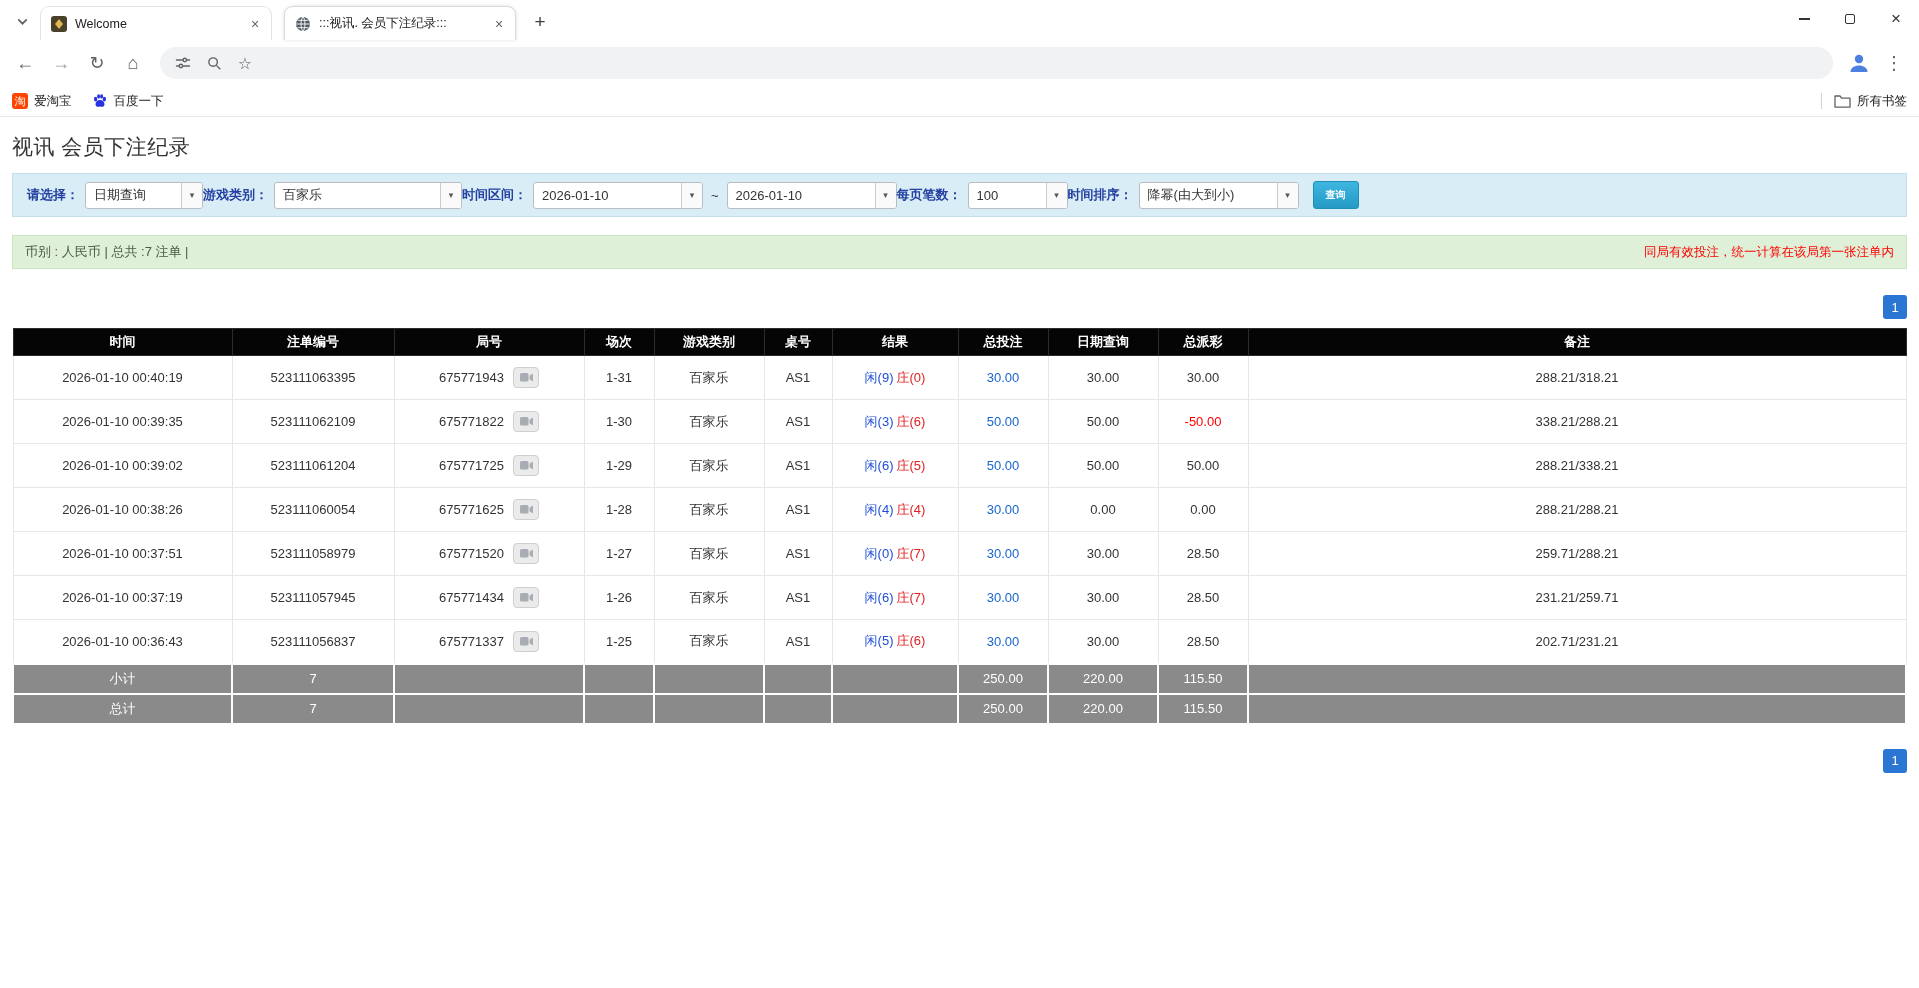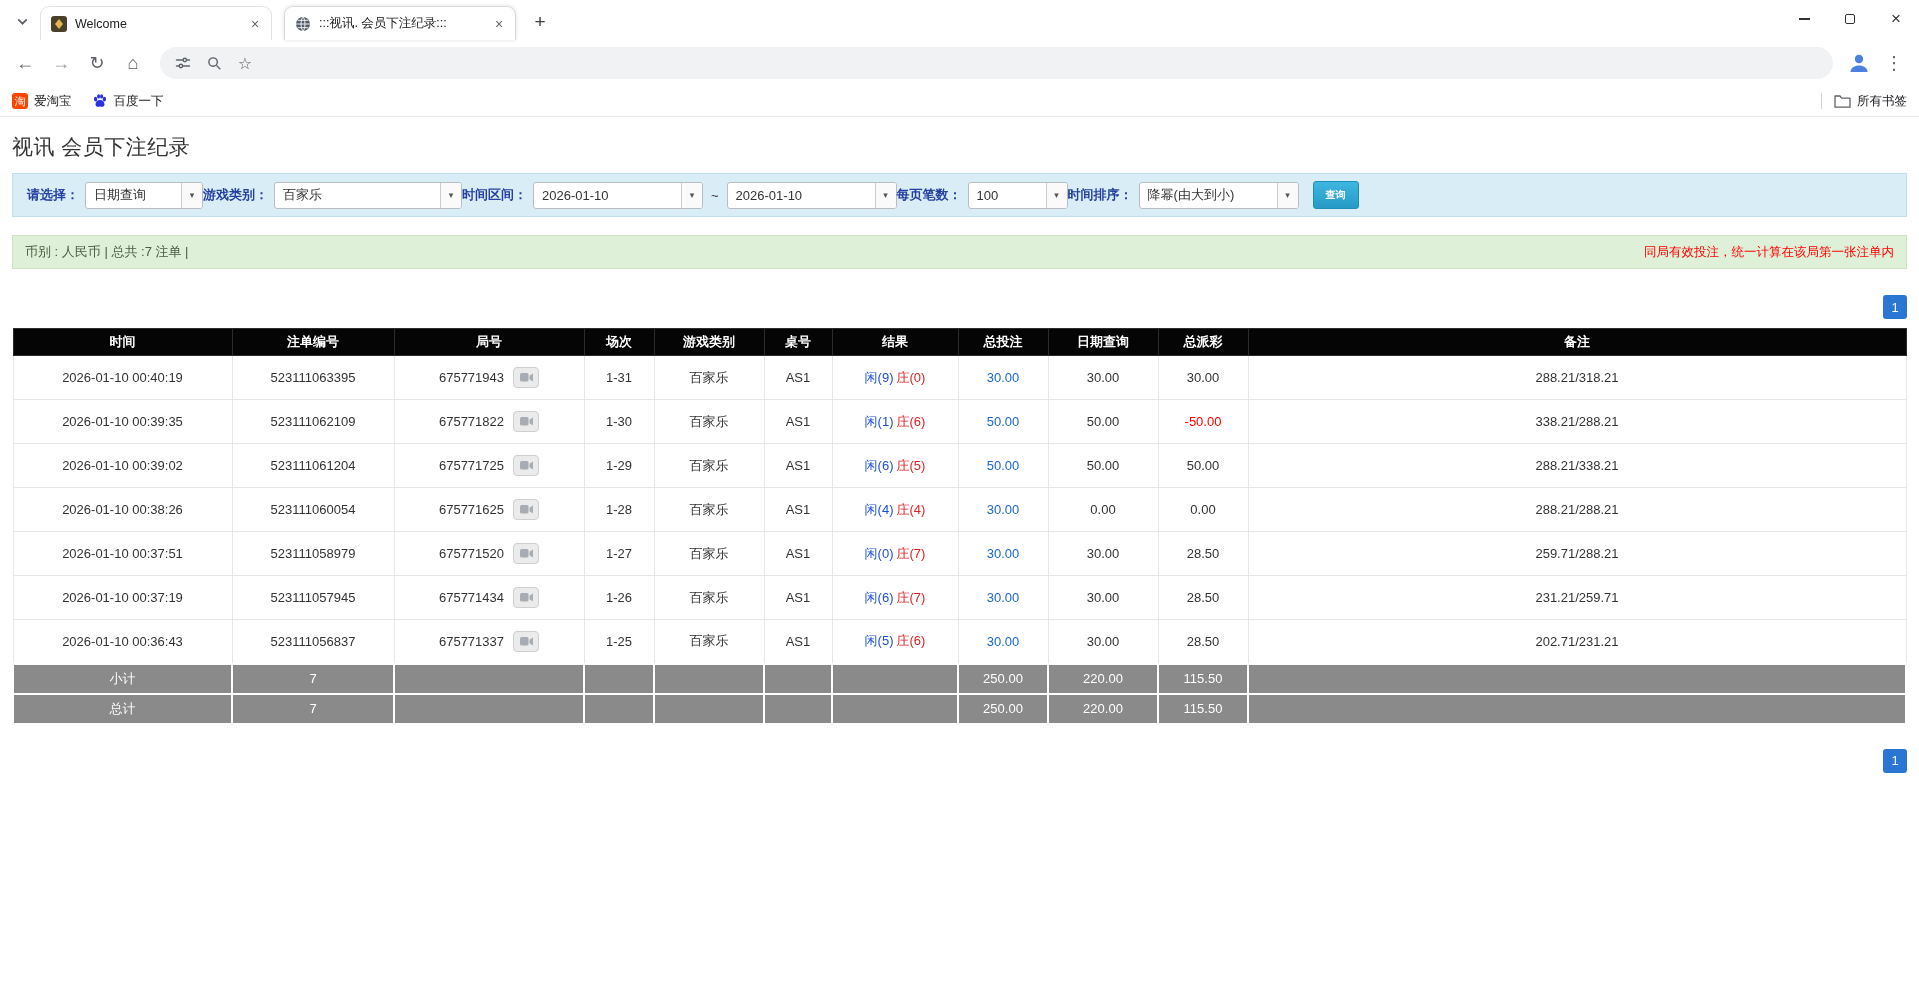--- a/index.html
+++ b/index.html
@@ -281,21 +281,21 @@
                 <span class="video-btn" data-name="video-replay-button">
                   <svg width="13" height="11" viewBox="0 0 13 11" data-name="video-camera-icon">
                     <rect x="0" y="1" width="8.5" height="8.5" rx="1.5" fill="#a8adb3"></rect>
                     <path d="M9.5 3.8 13 1.6v7.8L9.5 7.2z" fill="#a8adb3"></path>
                   </svg>
                 </span>
               </span></td>
             <td data-name="cell-session">1-30</td>
             <td data-name="cell-game-kind">百家乐</td>
             <td data-name="cell-table-no">AS1</td>
-            <td data-name="cell-result"><span class="res-player" data-name="result-player">闲(1)</span><span class="res-banker" data-name="result-banker">庄(6)</span></td>
+            <td data-name="cell-result"><span class="res-player" data-name="result-player">闲(3)</span><span class="res-banker" data-name="result-banker">庄(6)</span></td>
             <td data-name="cell-total-bet"><span class="bet-link" data-name="total-bet-link">50.00</span></td>
             <td data-name="cell-valid-bet">50.00</td>
             <td data-name="cell-payout"><span class="neg-payout" data-name="payout-value">-50.00</span></td>
             <td data-name="cell-note">338.21/288.21</td>
           </tr>
           <tr data-name="table-row">
             <td data-name="cell-time">2026-01-10 00:39:02</td>
             <td data-name="cell-bet-id">523111061204</td>
             <td data-name="cell-round"><span class="round-wrap">
                 <span data-name="round-number">675771725</span>

